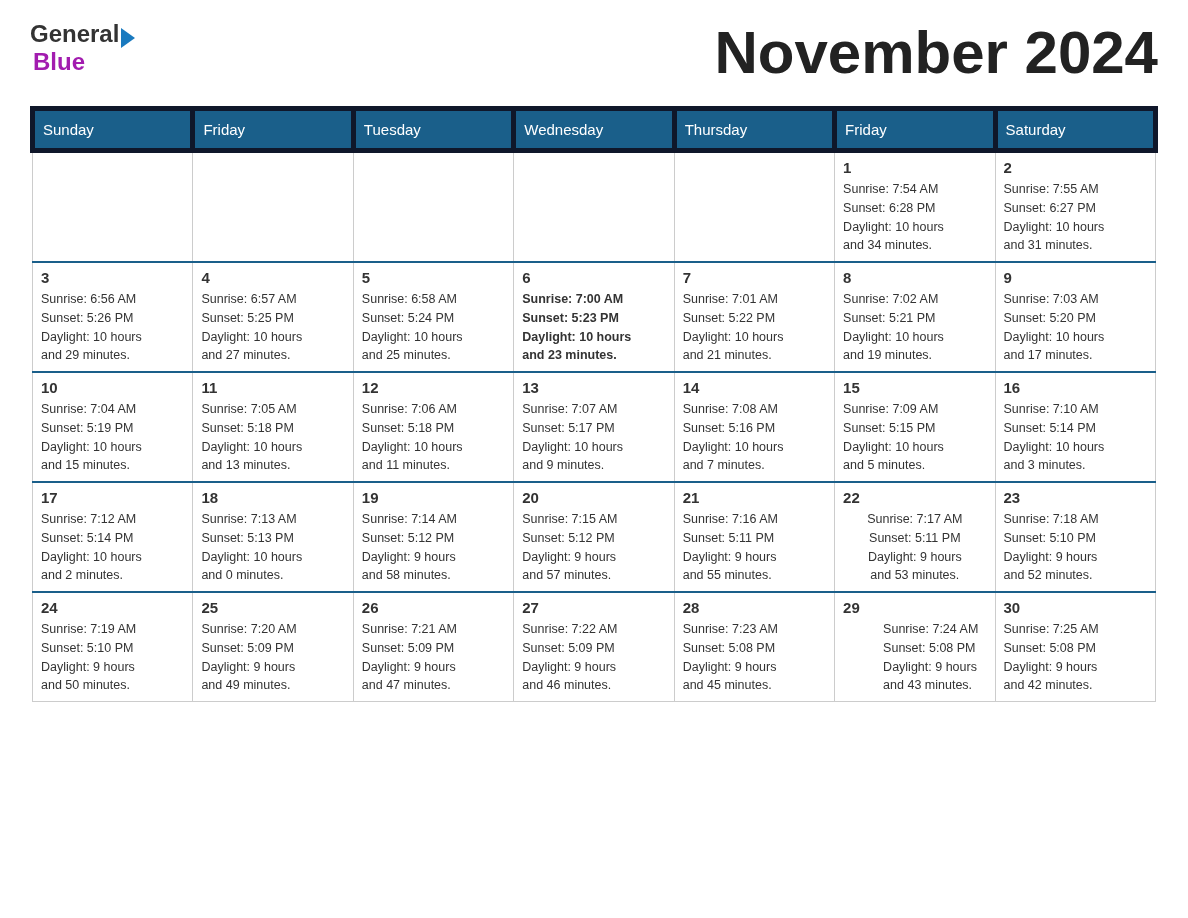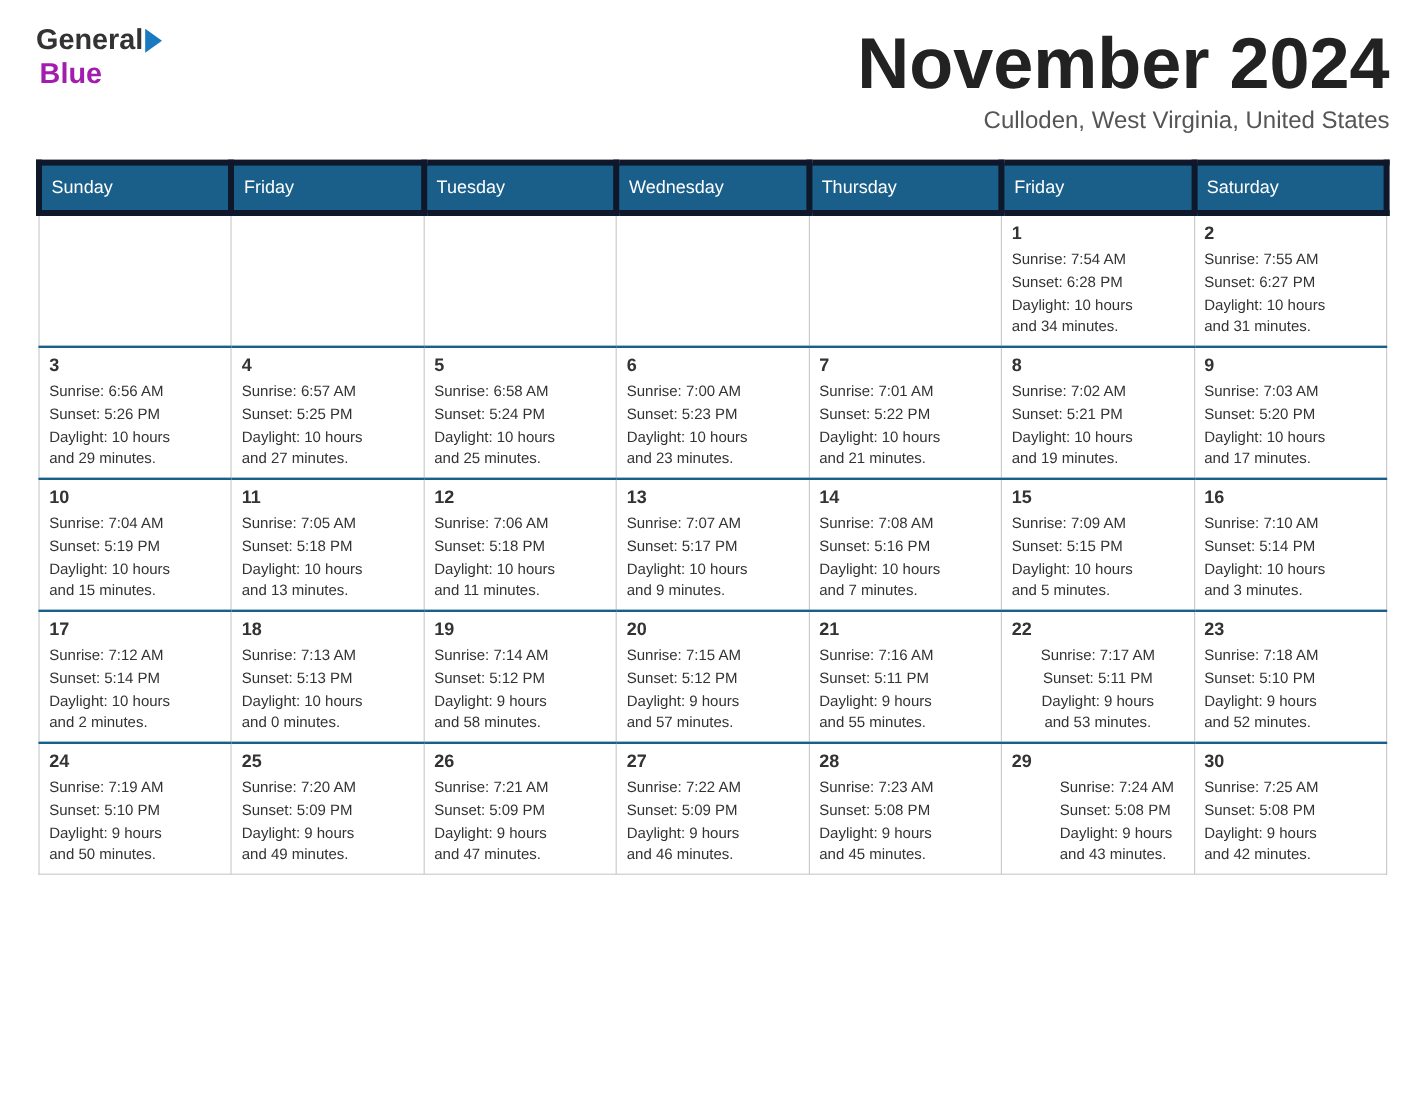--- a/index.html
+++ b/index.html
@@ -16,21 +16,21 @@
       align-items: flex-start;
       margin-bottom: 20px;
     }
     .logo-area {
       display: flex;
       flex-direction: column;
       align-items: flex-start;
     }
     .logo-text {
       display: flex;
-      align-items: center;
+      align-items: flex-end;
       font-size: 22px;
       font-weight: bold;
       color: #333;
     }
     .title-area {
       text-align: right;
     }
     .page-title {
       font-size: 60px;
       font-weight: bold;
@@ -92,21 +92,20 @@
     <div class="logo-text">
       <span style="color:#333; font-size:24px; font-weight:bold;">General</span>
       <span style="display:inline-block; width:0; height:0; border-top:10px solid transparent; border-bottom:10px solid transparent; border-left:14px solid #1a7abf; margin: 0 2px;"></span>
     </div>
     <div>
       <span style="color:#a21caf; font-size:24px; font-weight:bold; margin-left: 3px;">Blue</span>
     </div>
   </div>
   <div class="title-area">
     <div class="page-title">November 2024</div>
-    <div class="subtitle">Culloden, West Virginia, United States</div>
   </div>
 </div>
 
 <table class="calendar">
   <thead>
     <tr>
     <th>Sunday</th>
         <th>Friday</th>
         <th>Tuesday</th>
         <th>Wednesday</th>
@@ -154,21 +153,21 @@
         </td>
         <td>
           <div class="day-number">5</div>
           <div class="day-info" style="white-space: pre-line;">Sunrise: 6:58 AM
 Sunset: 5:24 PM
 Daylight: 10 hours
 and 25 minutes.</div>
         </td>
         <td>
           <div class="day-number">6</div>
-          <div class="day-info" style="white-space: pre-line;">Sunrise: 7:00 AM
+          <div class="day-info" style="white-space: pre-line; font-weight: bold;">Sunrise: 7:00 AM
 Sunset: 5:23 PM
 Daylight: 10 hours
 and 23 minutes.</div>
         </td>
         <td>
           <div class="day-number">7</div>
           <div class="day-info" style="white-space: pre-line;">Sunrise: 7:01 AM
 Sunset: 5:22 PM
 Daylight: 10 hours
 and 21 minutes.</div>

